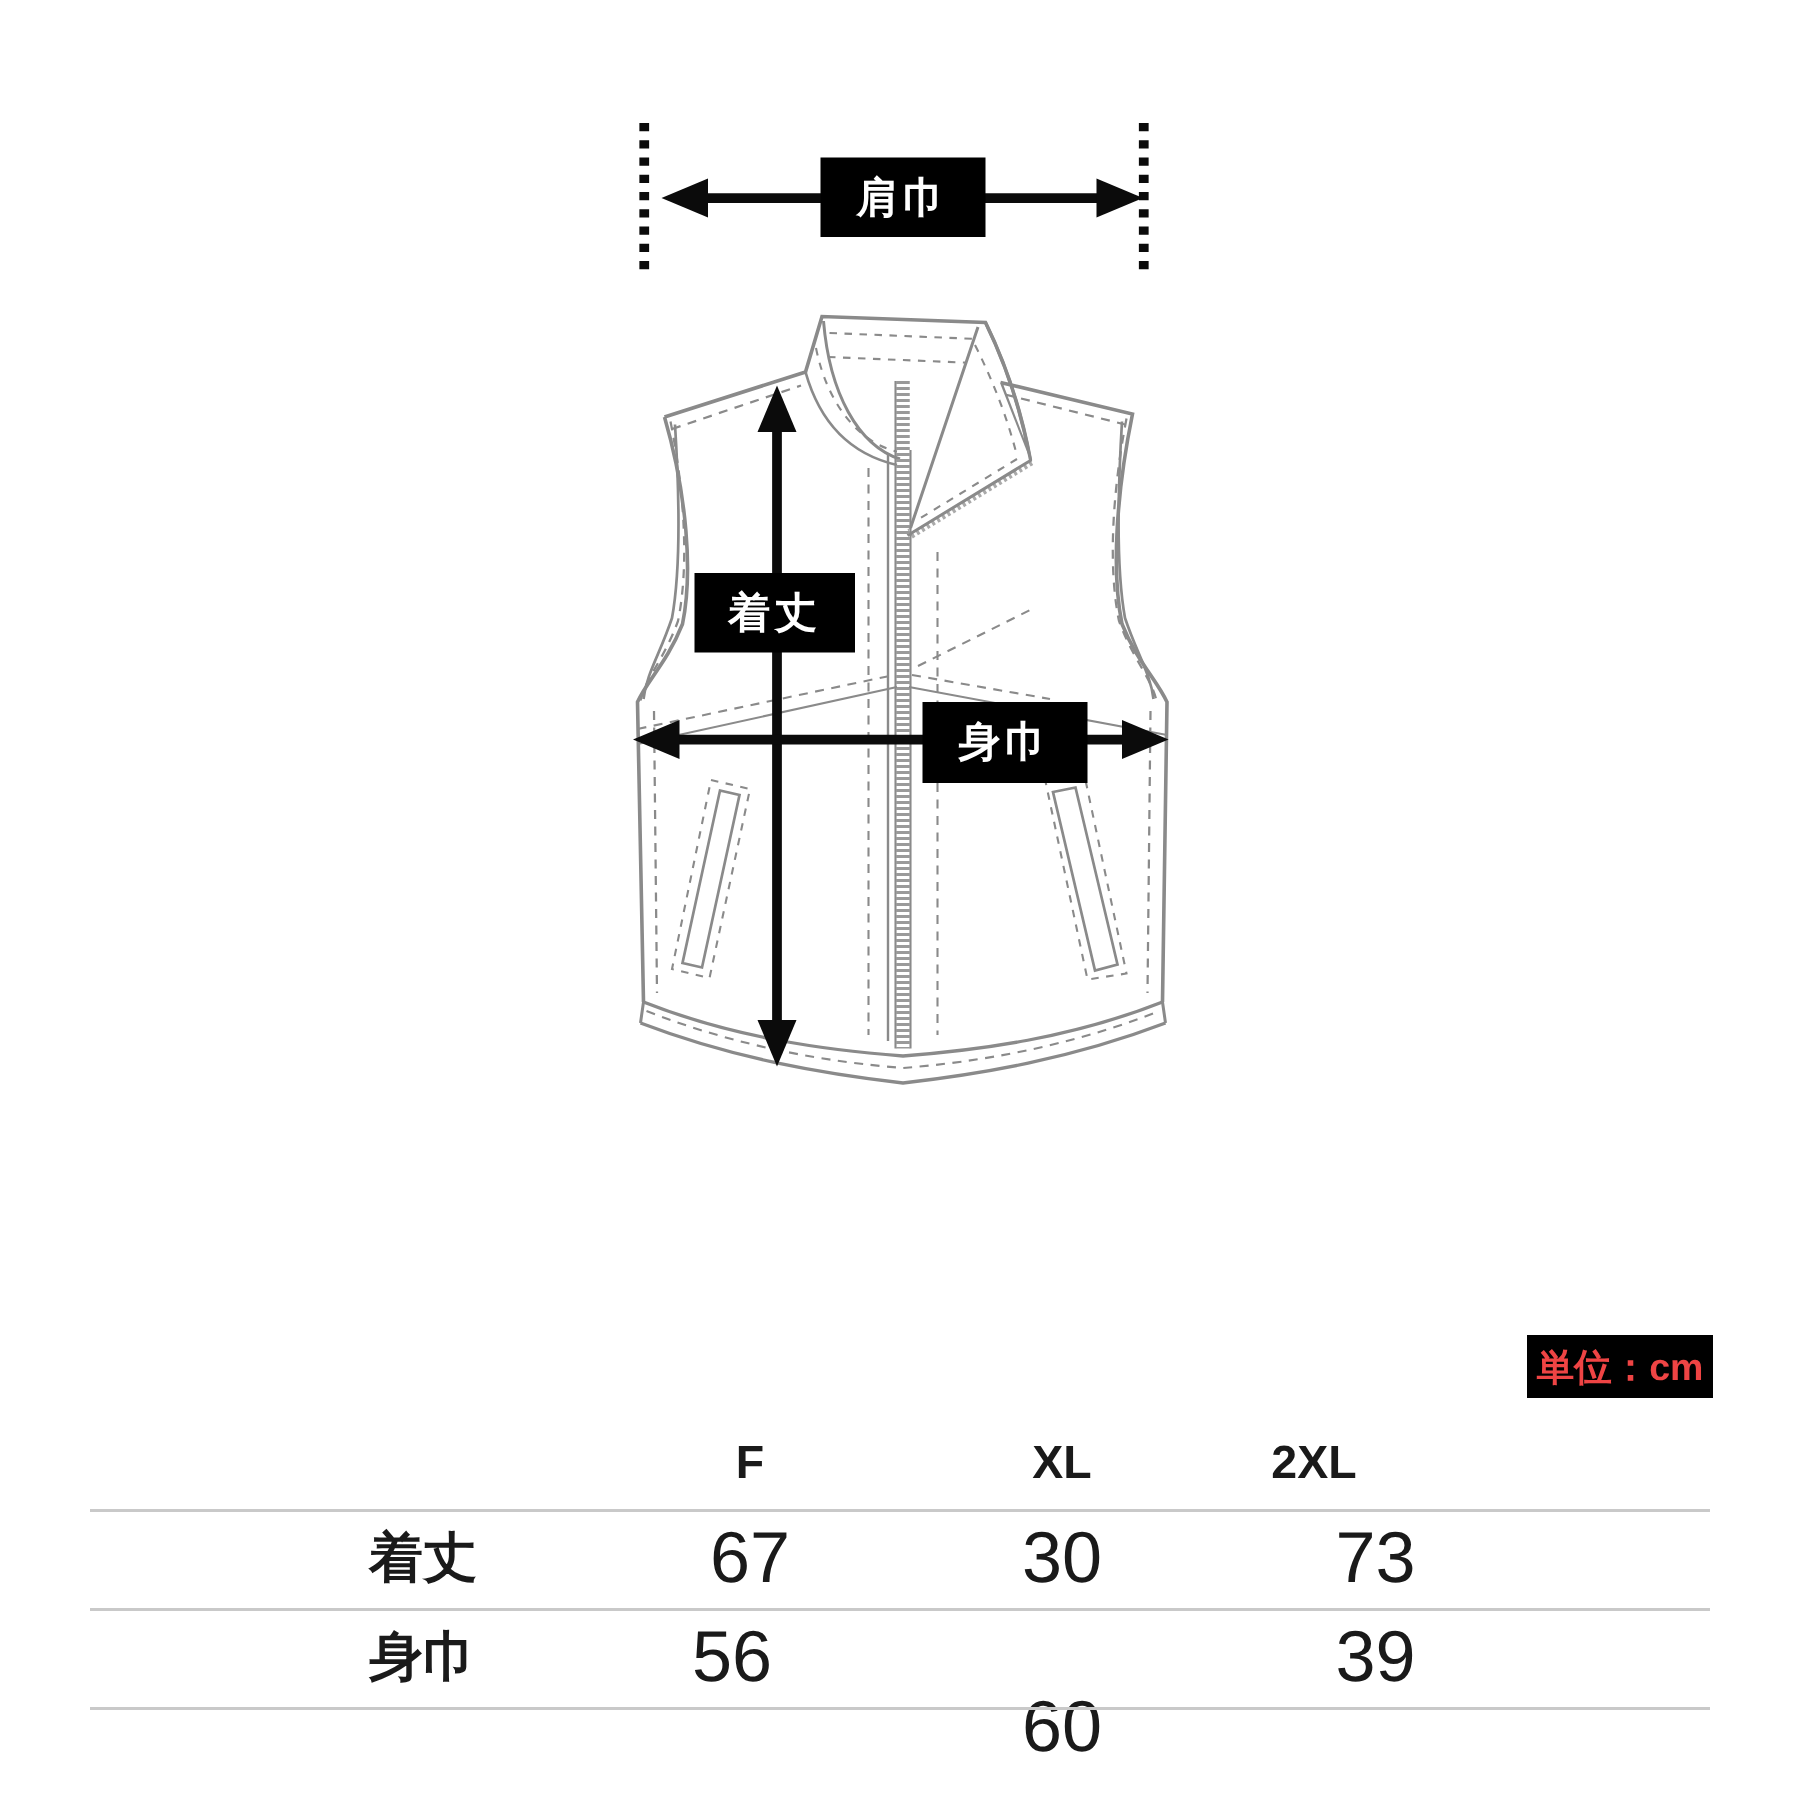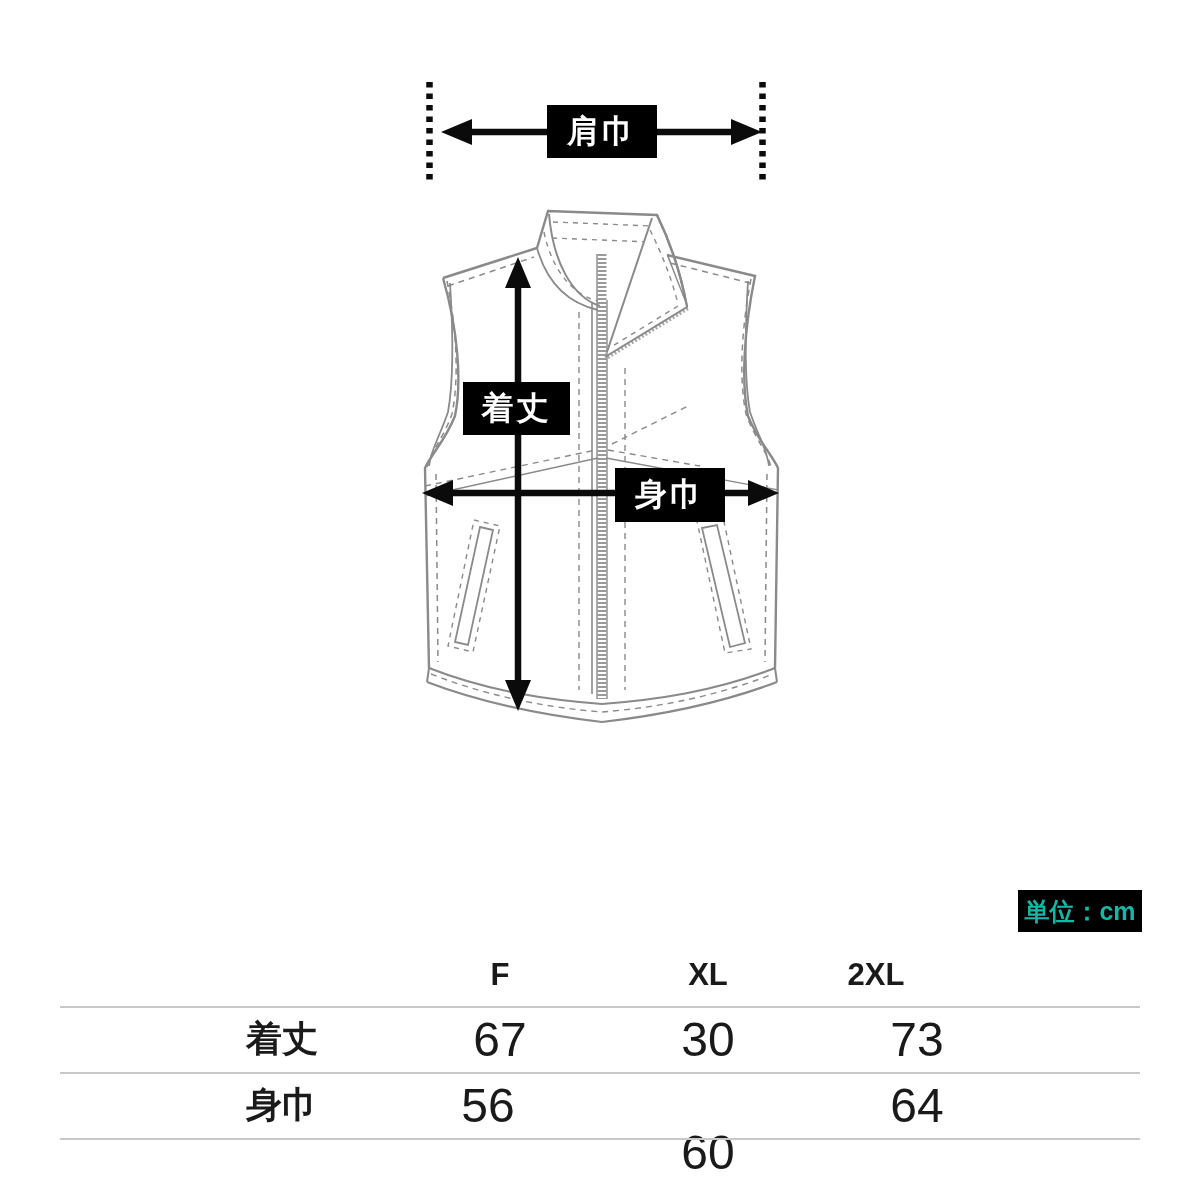--- a/index.html
+++ b/index.html
@@ -1,23 +1,23 @@
 <!DOCTYPE html>
 <html><head>
 <meta charset="utf-8">
 <style>
   html,body{margin:0;padding:0;background:#fff;}
   #stage{position:relative;width:1200px;height:1200px;background:#fff;overflow:hidden;
          font-family:"Liberation Sans","DejaVu Sans",sans-serif;}
   #diagram-svg{position:absolute;left:0;top:0;width:1200px;height:1200px;}
   .measure-label{position:absolute;background:#000;color:#fff;display:flex;
                  align-items:center;justify-content:center;font-weight:600;
-                 font-size:32px;letter-spacing:3px;z-index:5;}
+                 font-size:28px;letter-spacing:3px;z-index:5;}
   .unit-badge{position:absolute;left:1018px;top:890px;width:124px;height:42px;
-              background:#000;color:#14b8a6;display:flex;align-items:center;justify-content:center;
+              background:#000;color:#ef4444;display:flex;align-items:center;justify-content:center;
               font-size:25px;font-weight:600;z-index:5;}
   .tline{position:absolute;left:60px;width:1080px;height:2px;background:#c9c9c9;}
   .cell{position:absolute;transform:translate(-50%,-50%);white-space:nowrap;color:#1a1a1a;}
   .cell.hdr{font-size:31px;font-weight:bold;}
   .cell.rowlabel{font-size:36px;font-weight:bold;}
   .cell.num{font-size:48px;font-weight:400;}
 </style>
 </head>
 <body>
 
@@ -147,18 +147,18 @@
     <div class="cell rowlabel" style="left:282px;top:1039px;">着丈</div>
     <div class="cell num" style="left:500px;top:1039px;">67</div>
     <div class="cell num" style="left:708px;top:1039px;">30</div>
     <div class="cell num" style="left:917px;top:1039px;">73</div>
 
     <div class="tline" style="top:1072px;"></div>
 
     <div class="cell rowlabel" style="left:282px;top:1105px;">身巾</div>
     <div class="cell num" style="left:488px;top:1105px;">56</div>
     <div class="cell num" style="left:708px;top:1152px;">60</div>
-    <div class="cell num" style="left:917px;top:1105px;">64</div>
+    <div class="cell num" style="left:917px;top:1105px;">39</div>
 
     <div class="tline" style="top:1138px;"></div>
   </div>
 
 </div>
 
 </body></html>

